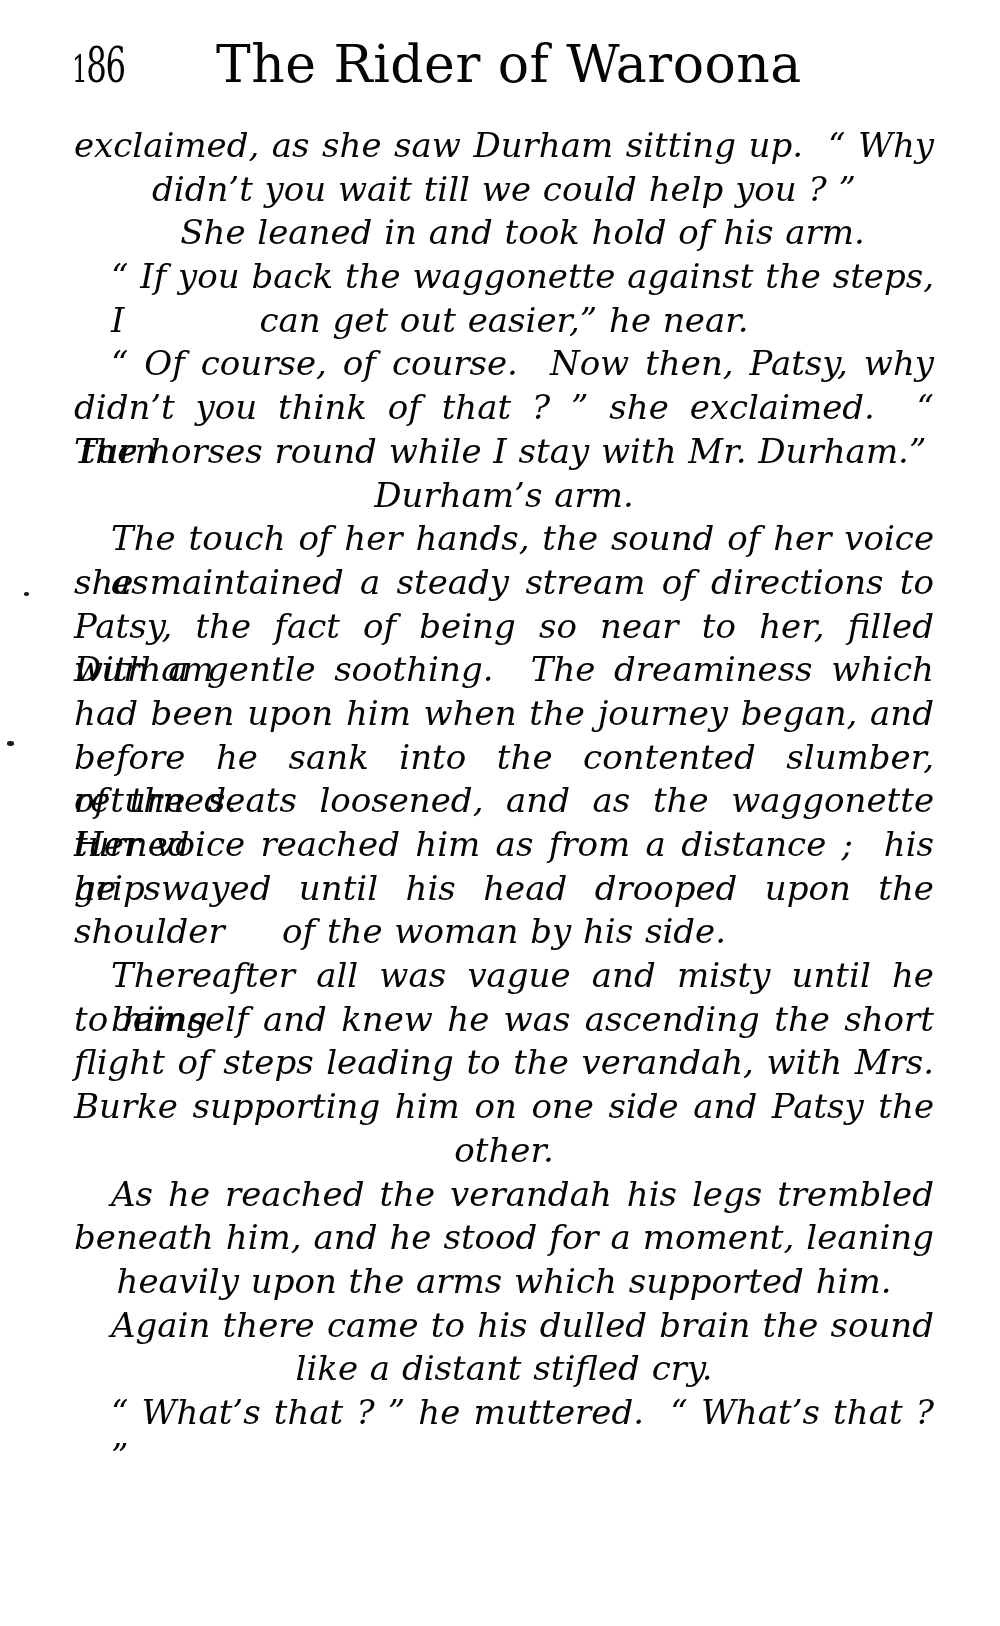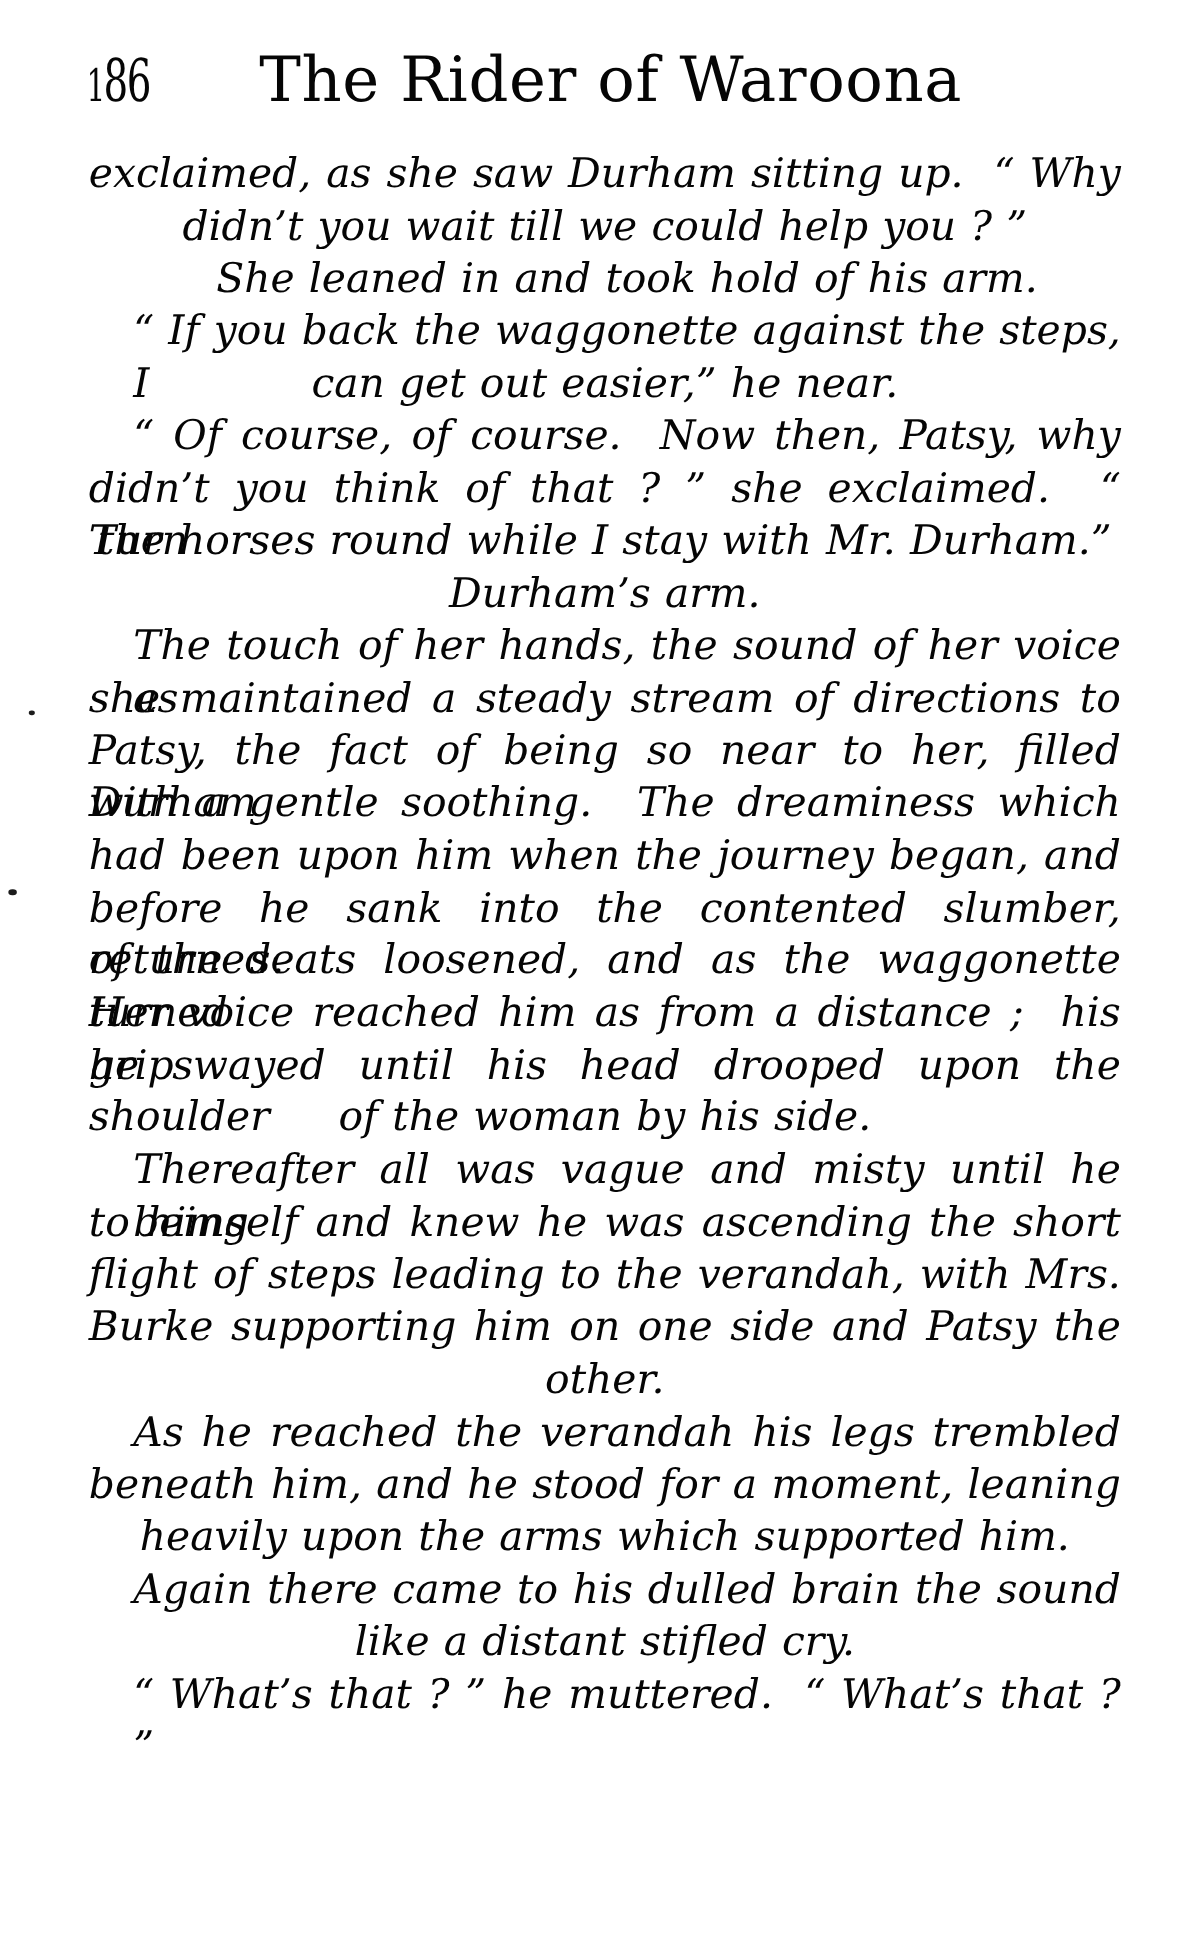--- a/index.html
+++ b/index.html
@@ -9,21 +9,21 @@
     background: #ffffff;
     position: relative;
     overflow: hidden;
     font-family: "DejaVu Serif", "Liberation Serif", serif;
     color: #050505;
   }
 
   
   .header {
     position: absolute;
-    top: 41px;
+    top: 26px;
     left: 72px;
     right: 66px;
     display: flex;
     align-items: baseline;
     white-space: nowrap;
   }
   .page-number {
     font-size: 49px;
     line-height: 1;
     letter-spacing: -2px;
@@ -31,21 +31,21 @@
     transform-origin: left bottom;
   }
   
   .page-number::first-letter {
     font-size: 76%;
   }
   .running-title {
     font-size: 52px;
     line-height: 1;
     font-weight: normal;
-    margin: 0 0 0 64px;
+    margin: 12px 0 0 64px;
     letter-spacing: 0.5px;
   }
 
   
   .text-block {
     position: absolute;
     top: 124px;
     left: 74px;
     width: 860px;
     font-style: italic;

